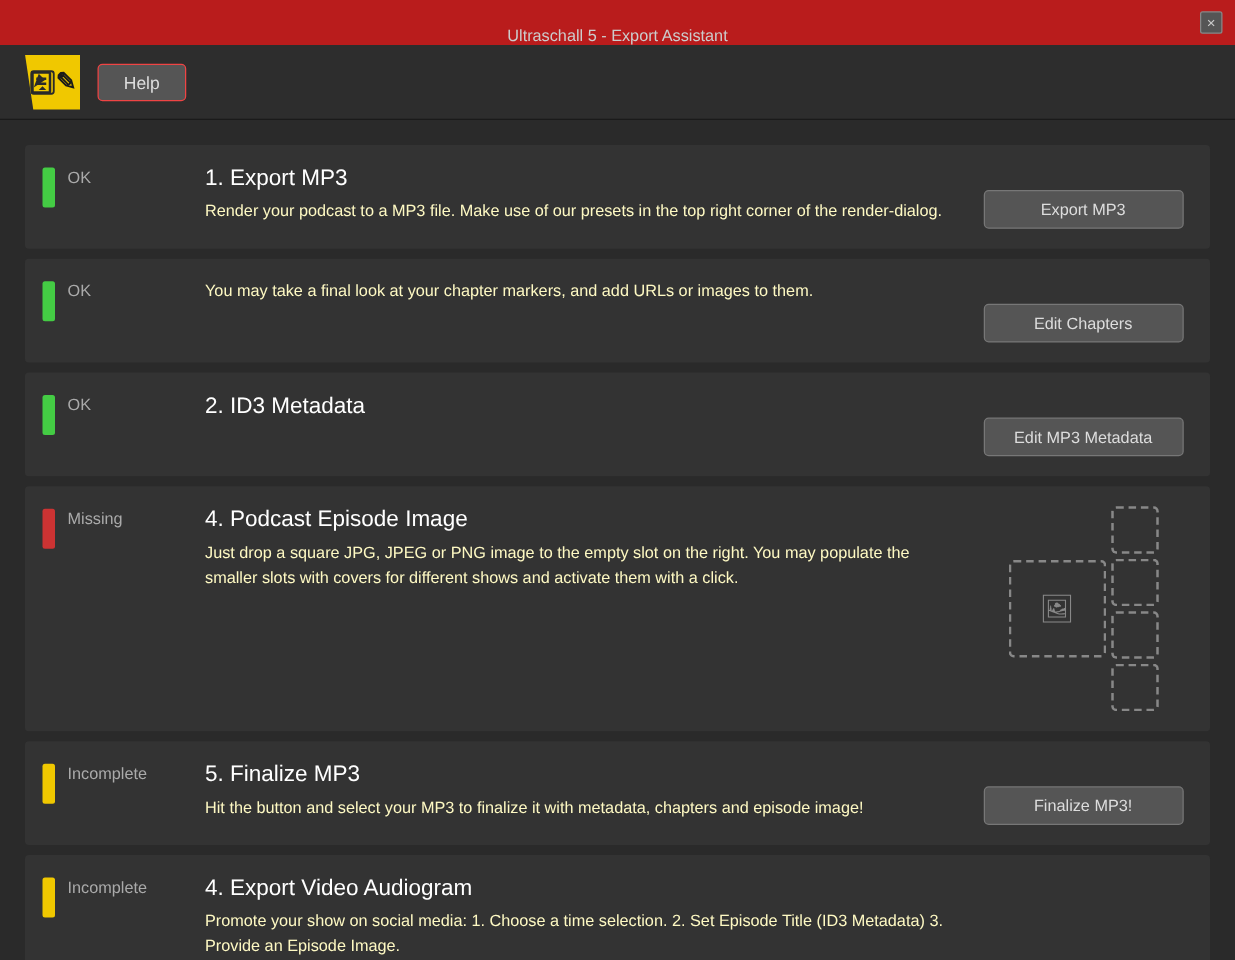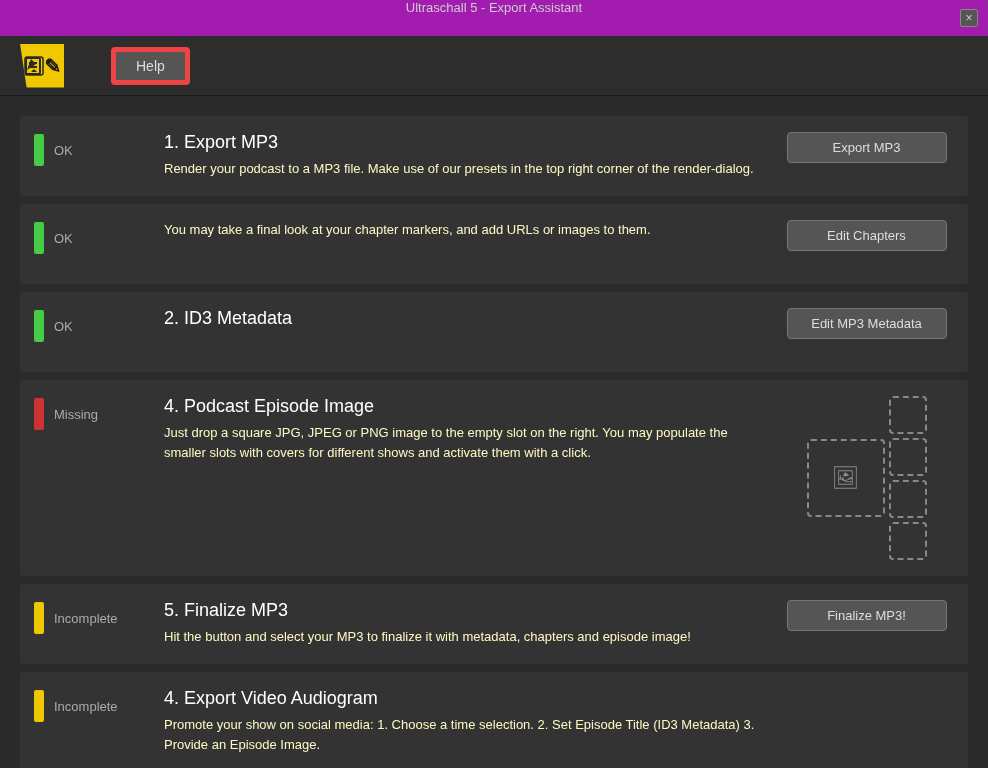--- a/index.html
+++ b/index.html
@@ -8,23 +8,23 @@
       background: #2a2a2a;
       width: 988px;
       height: 768px;
       overflow: hidden;
       display: flex;
       flex-direction: column;
     }
 
     
     .title-bar {
-      background: #a21caf;
-      display: flex;
-      align-items: flex-start;
+      background: #b91c1c;
+      display: flex;
+      align-items: flex-end;
       justify-content: center;
       height: 36px;
       position: relative;
       flex-shrink: 0;
     }
     .title-bar-text {
       color: #ccc;
       font-size: 13px;
     }
     .close-btn {
@@ -72,26 +72,25 @@
       color: #f0f0f0;
       font-size: 22px;
       font-weight: 300;
       letter-spacing: 3px;
       text-transform: uppercase;
       flex: 1;
     }
     .help-btn {
       background: #555;
       color: #ddd;
-      border: 5px solid #ef4444;
+      border: 1px solid #ef4444;
       border-radius: 4px;
       padding: 6px 20px;
       font-size: 14px;
       cursor: pointer;
-      margin-left: 33px;
     }
 
     
     .main {
       flex: 1;
       overflow-y: auto;
       padding: 20px 20px;
     }
 
     
@@ -100,21 +99,21 @@
       align-items: flex-start;
       margin-bottom: 8px;
       min-height: 80px;
       background: #333;
       border-radius: 3px;
       padding: 16px 14px;
     }
 
     .status-col {
       display: flex;
-      align-items: center;
+      align-items: flex-start;
       width: 130px;
       flex-shrink: 0;
       padding-top: 2px;
     }
     .status-indicator {
       width: 10px;
       height: 32px;
       border-radius: 2px;
       margin-right: 10px;
       flex-shrink: 0;
@@ -156,20 +155,21 @@
       background: #555;
       color: #ddd;
       border: 1px solid #777;
       border-radius: 4px;
       padding: 7px 14px;
       font-size: 13px;
       cursor: pointer;
       width: 160px;
       text-align: center;
       white-space: nowrap;
+      margin-top: 20px;
     }
 
     
     .image-drop-zone {
       display: flex;
       gap: 4px;
       align-items: center;
     }
     .image-slot {
       width: 78px;

